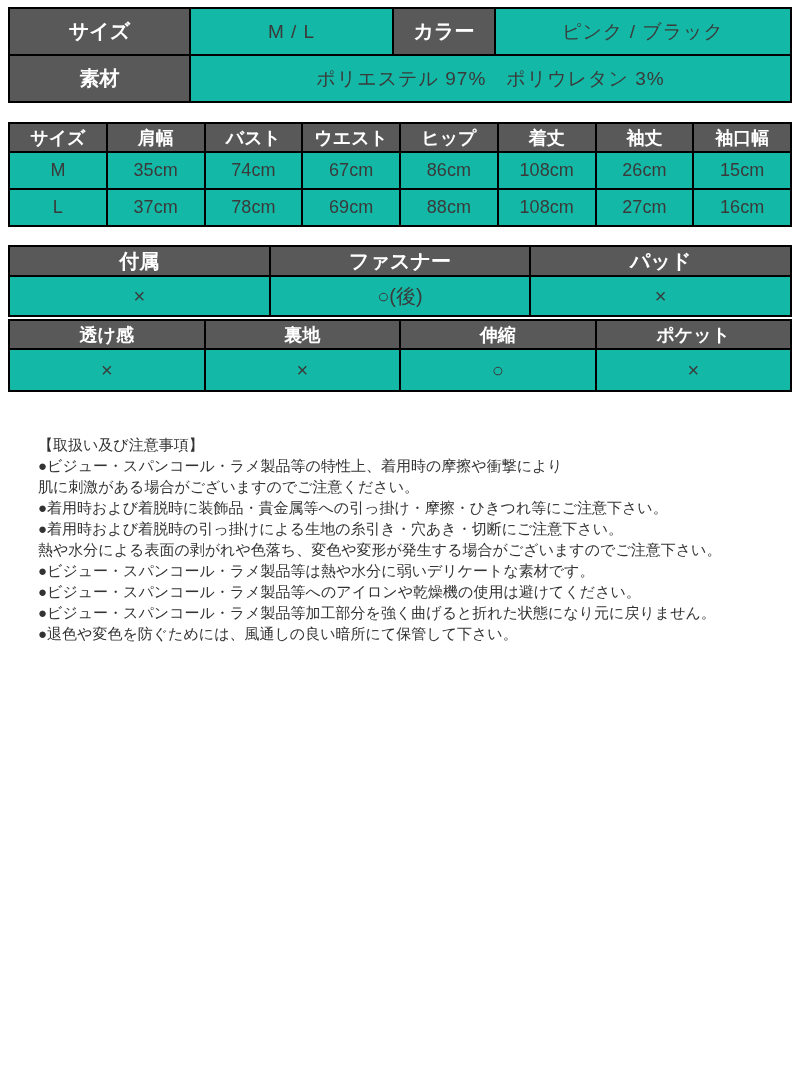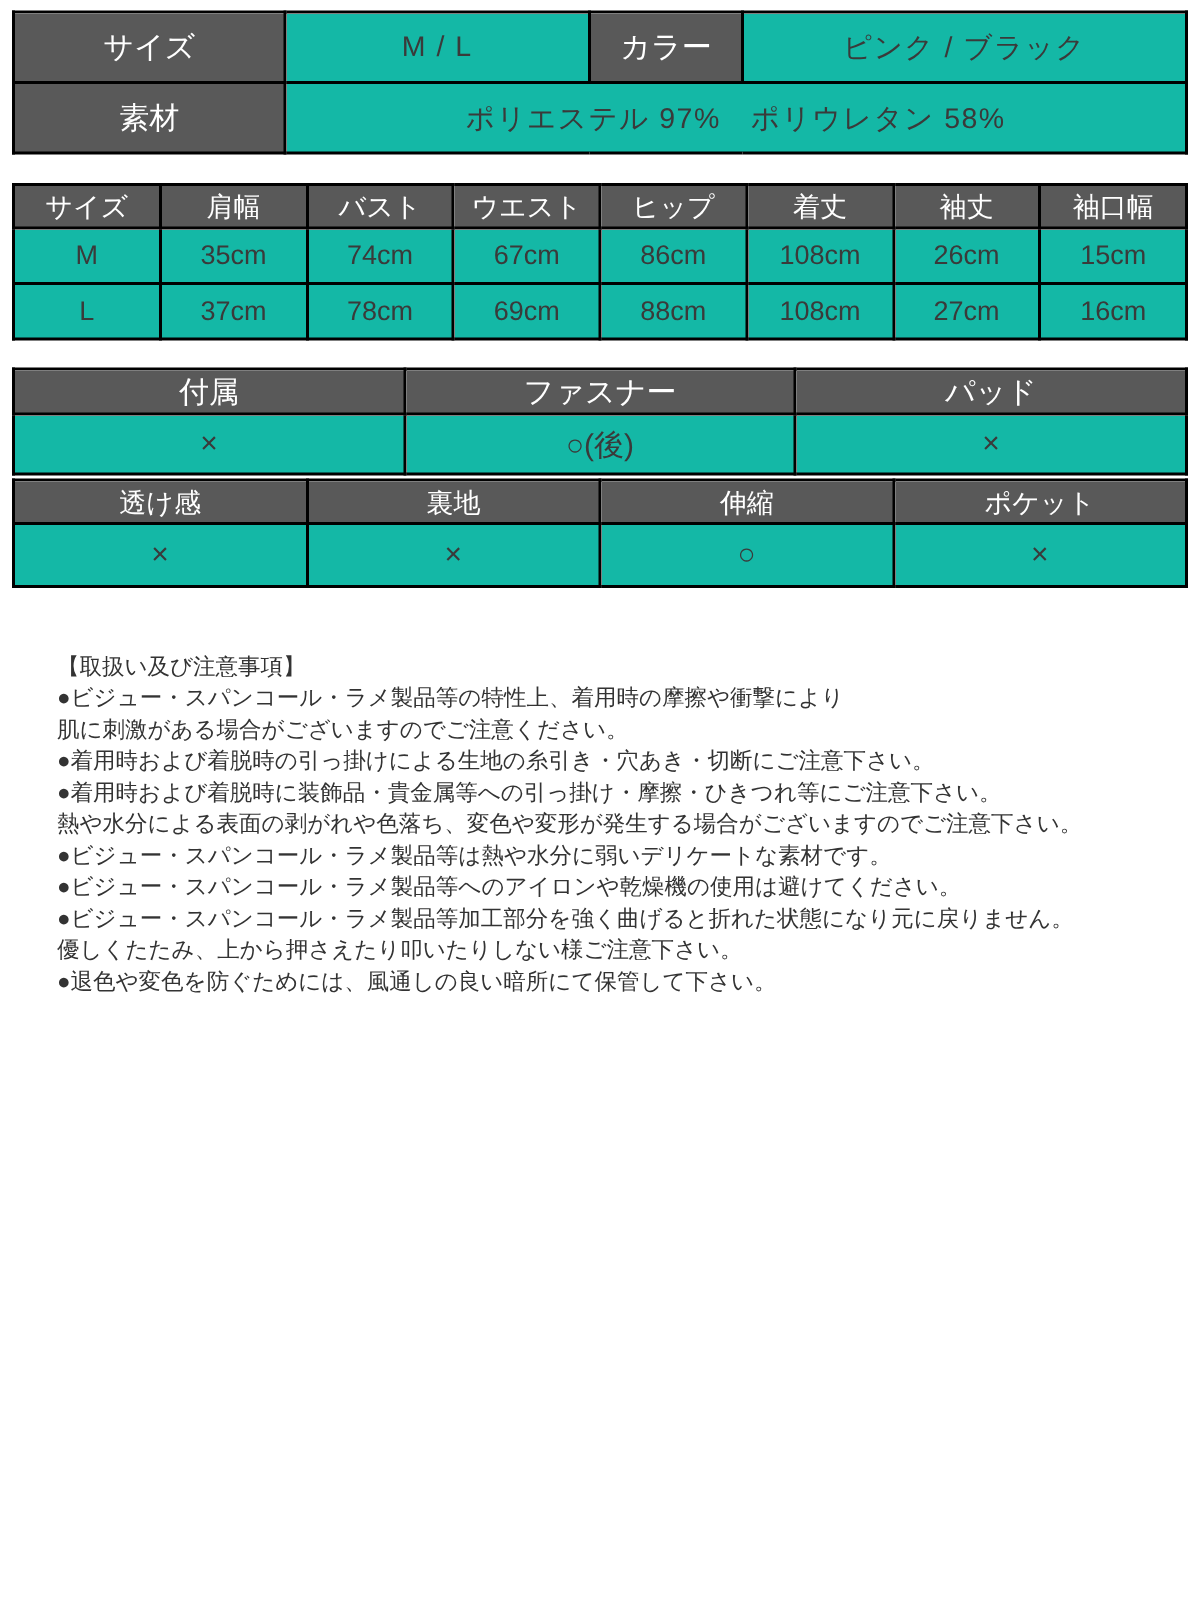--- a/index.html
+++ b/index.html
@@ -27,21 +27,21 @@
     border: 2px solid #000000;
     text-align: center;
     vertical-align: middle;
     padding: 0;
     overflow: hidden;
     white-space: nowrap;
   }
   .hd {
     background: #595959;
     color: #ffffff;
-    font-weight: normal;
+    font-weight: bold;
   }
   .val {
     background: #14b8a6;
     color: #3a3a3a;
     font-weight: normal;
   }
   
   .t1 td { height: 45px; font-size: 20px; }
   .t1 .val { font-size: 19px; letter-spacing: 1px; }
   
@@ -75,21 +75,21 @@
     <table class="t1">
       <tbody>
           <tr>
         <td class="hd" style="width:179px">サイズ</td>
         <td class="val" style="width:201px">M / L</td>
         <td class="hd" style="width:100px">カラー</td>
         <td class="val">ピンク / ブラック</td>
       </tr>
       <tr>
         <td class="hd">素材</td>
-        <td class="val" colspan="3">ポリエステル 97%　ポリウレタン 58%</td>
+        <td class="val" colspan="3">ポリエステル 97%　ポリウレタン 3%</td>
       </tr>
     </tbody>
       </table>
 
     <table class="t2">
       <tbody>
           <tr>
         <td class="hd">サイズ</td>
         <td class="hd">肩幅</td>
         <td class="hd">バスト</td>
@@ -151,24 +151,23 @@
         <td class="val circle-big">○</td>
         <td class="val">×</td>
       </tr>
     </tbody>
       </table>
 
     <div class="care">
       <div>【取扱い及び注意事項】</div>
       <div>●ビジュー・スパンコール・ラメ製品等の特性上、着用時の摩擦や衝撃により</div>
       <div>肌に刺激がある場合がございますのでご注意ください。</div>
+      <div>●着用時および着脱時に装飾品・貴金属等への引っ掛け・摩擦・ひきつれ等にご注意下さい。</div>
       <div>●着用時および着脱時の引っ掛けによる生地の糸引き・穴あき・切断にご注意下さい。</div>
-      <div>●着用時および着脱時に装飾品・貴金属等への引っ掛け・摩擦・ひきつれ等にご注意下さい。</div>
       <div>熱や水分による表面の剥がれや色落ち、変色や変形が発生する場合がございますのでご注意下さい。</div>
       <div>●ビジュー・スパンコール・ラメ製品等は熱や水分に弱いデリケートな素材です。</div>
       <div>●ビジュー・スパンコール・ラメ製品等へのアイロンや乾燥機の使用は避けてください。</div>
       <div>●ビジュー・スパンコール・ラメ製品等加工部分を強く曲げると折れた状態になり元に戻りません。</div>
-      <div>優しくたたみ、上から押さえたり叩いたりしない様ご注意下さい。</div>
       <div>●退色や変色を防ぐためには、風通しの良い暗所にて保管して下さい。</div>
     </div>
 
   </div>
 </div>
 
 </body></html>

